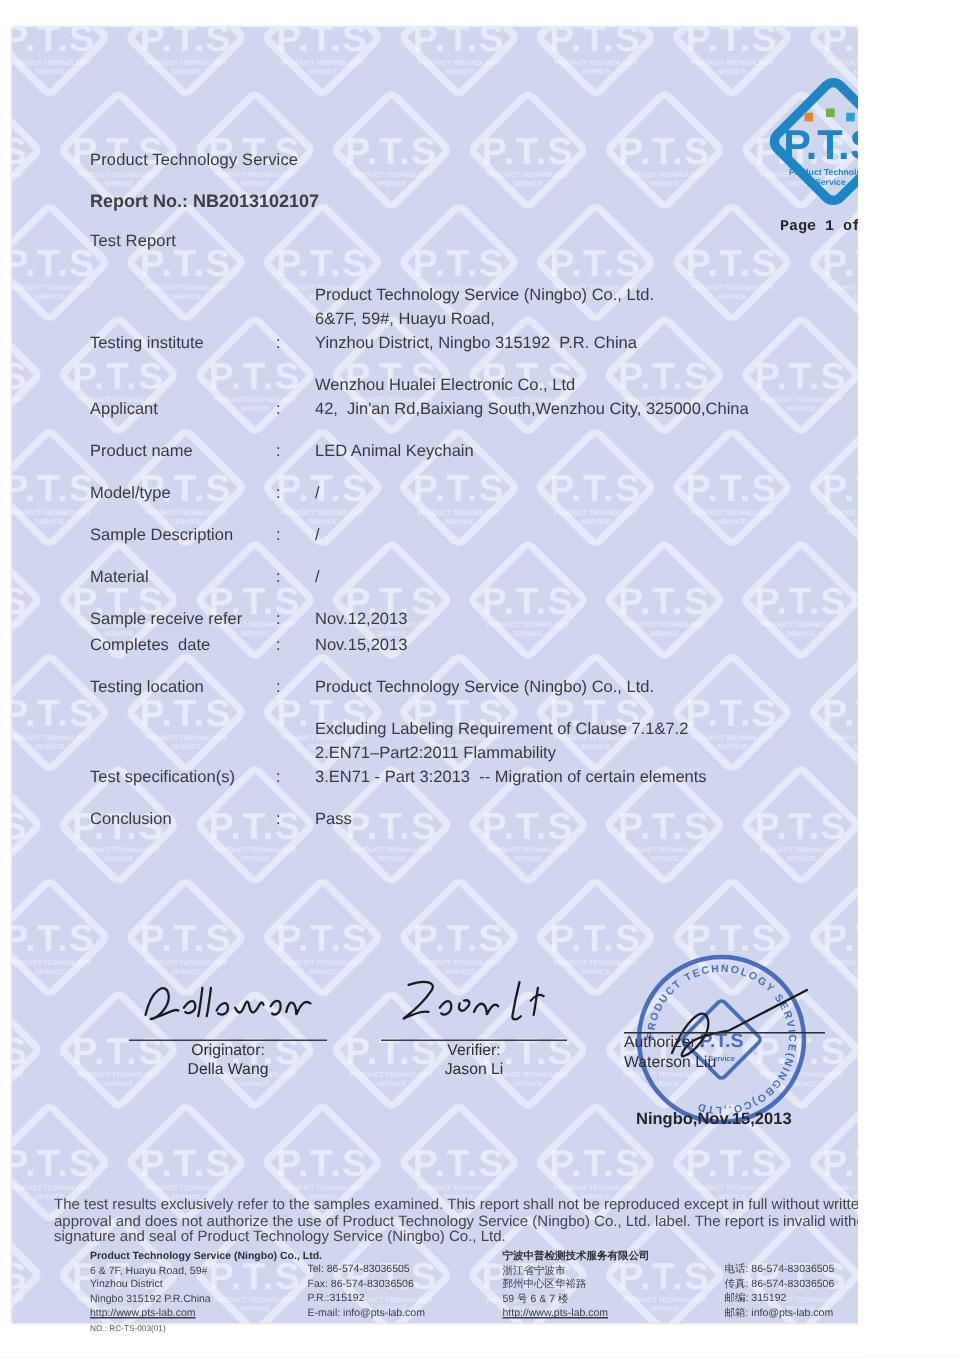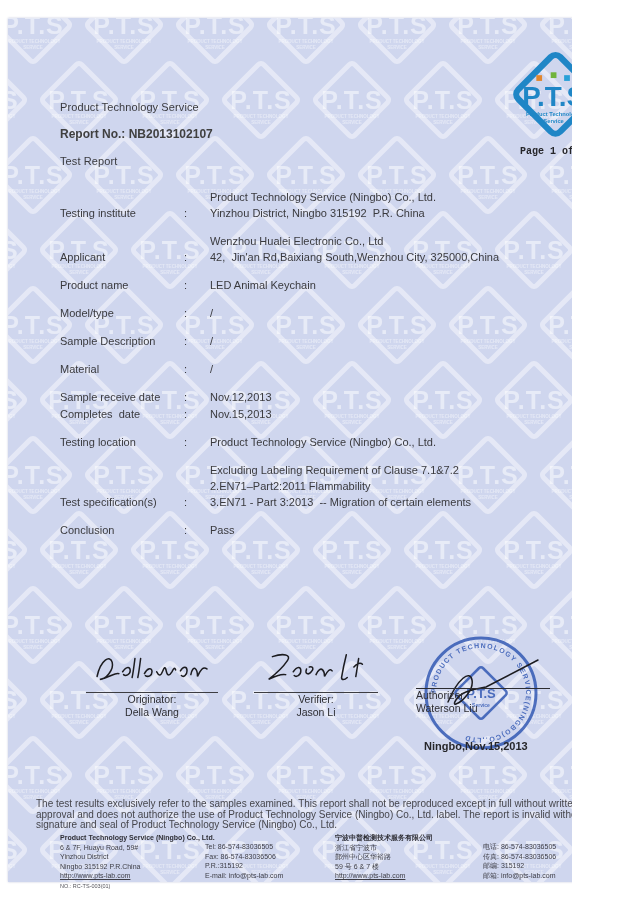--- a/index.html
+++ b/index.html
@@ -81,20 +81,21 @@
         <text x="58" y="80" text-anchor="middle" font-size="6" font-weight="bold" fill="#1f86c6">Service</text>
       </svg>
       <div class="abs pageind" style="left:498px;top:128px;font-family:Liberation Mono, monospace;">Page 1 of 10</div>
 
       <div class="fields" id="fields">
           <div class="row">
             <div class="flabel">Testing institute</div>
             <div class="fcolon">:</div>
             <div class="fvals">
               <div class="fval">Product Technology Service (Ningbo) Co., Ltd.</div>
+              <div class="fval">6&amp;7F, 59#, Huayu Road,</div>
               <div class="fval">Yinzhou District, Ningbo 315192  P.R. China</div>
             </div>
           </div>
           <div class="row">
             <div class="flabel">Applicant</div>
             <div class="fcolon">:</div>
             <div class="fvals">
               <div class="fval">Wenzhou Hualei Electronic Co., Ltd</div>
               <div class="fval">42,  Jin'an Rd,Baixiang South,Wenzhou City, 325000,China</div>
             </div>
@@ -121,21 +122,21 @@
             </div>
           </div>
           <div class="row">
             <div class="flabel">Material</div>
             <div class="fcolon">:</div>
             <div class="fvals">
               <div class="fval">/</div>
             </div>
           </div>
           <div class="row tight">
-            <div class="flabel">Sample receive date</div>
+            <div class="flabel">Sample receive refer</div>
             <div class="fcolon">:</div>
             <div class="fvals">
               <div class="fval">Nov.12,2013</div>
             </div>
           </div>
           <div class="row">
             <div class="flabel">Completes  date</div>
             <div class="fcolon">:</div>
             <div class="fvals">
               <div class="fval">Nov.15,2013</div>

